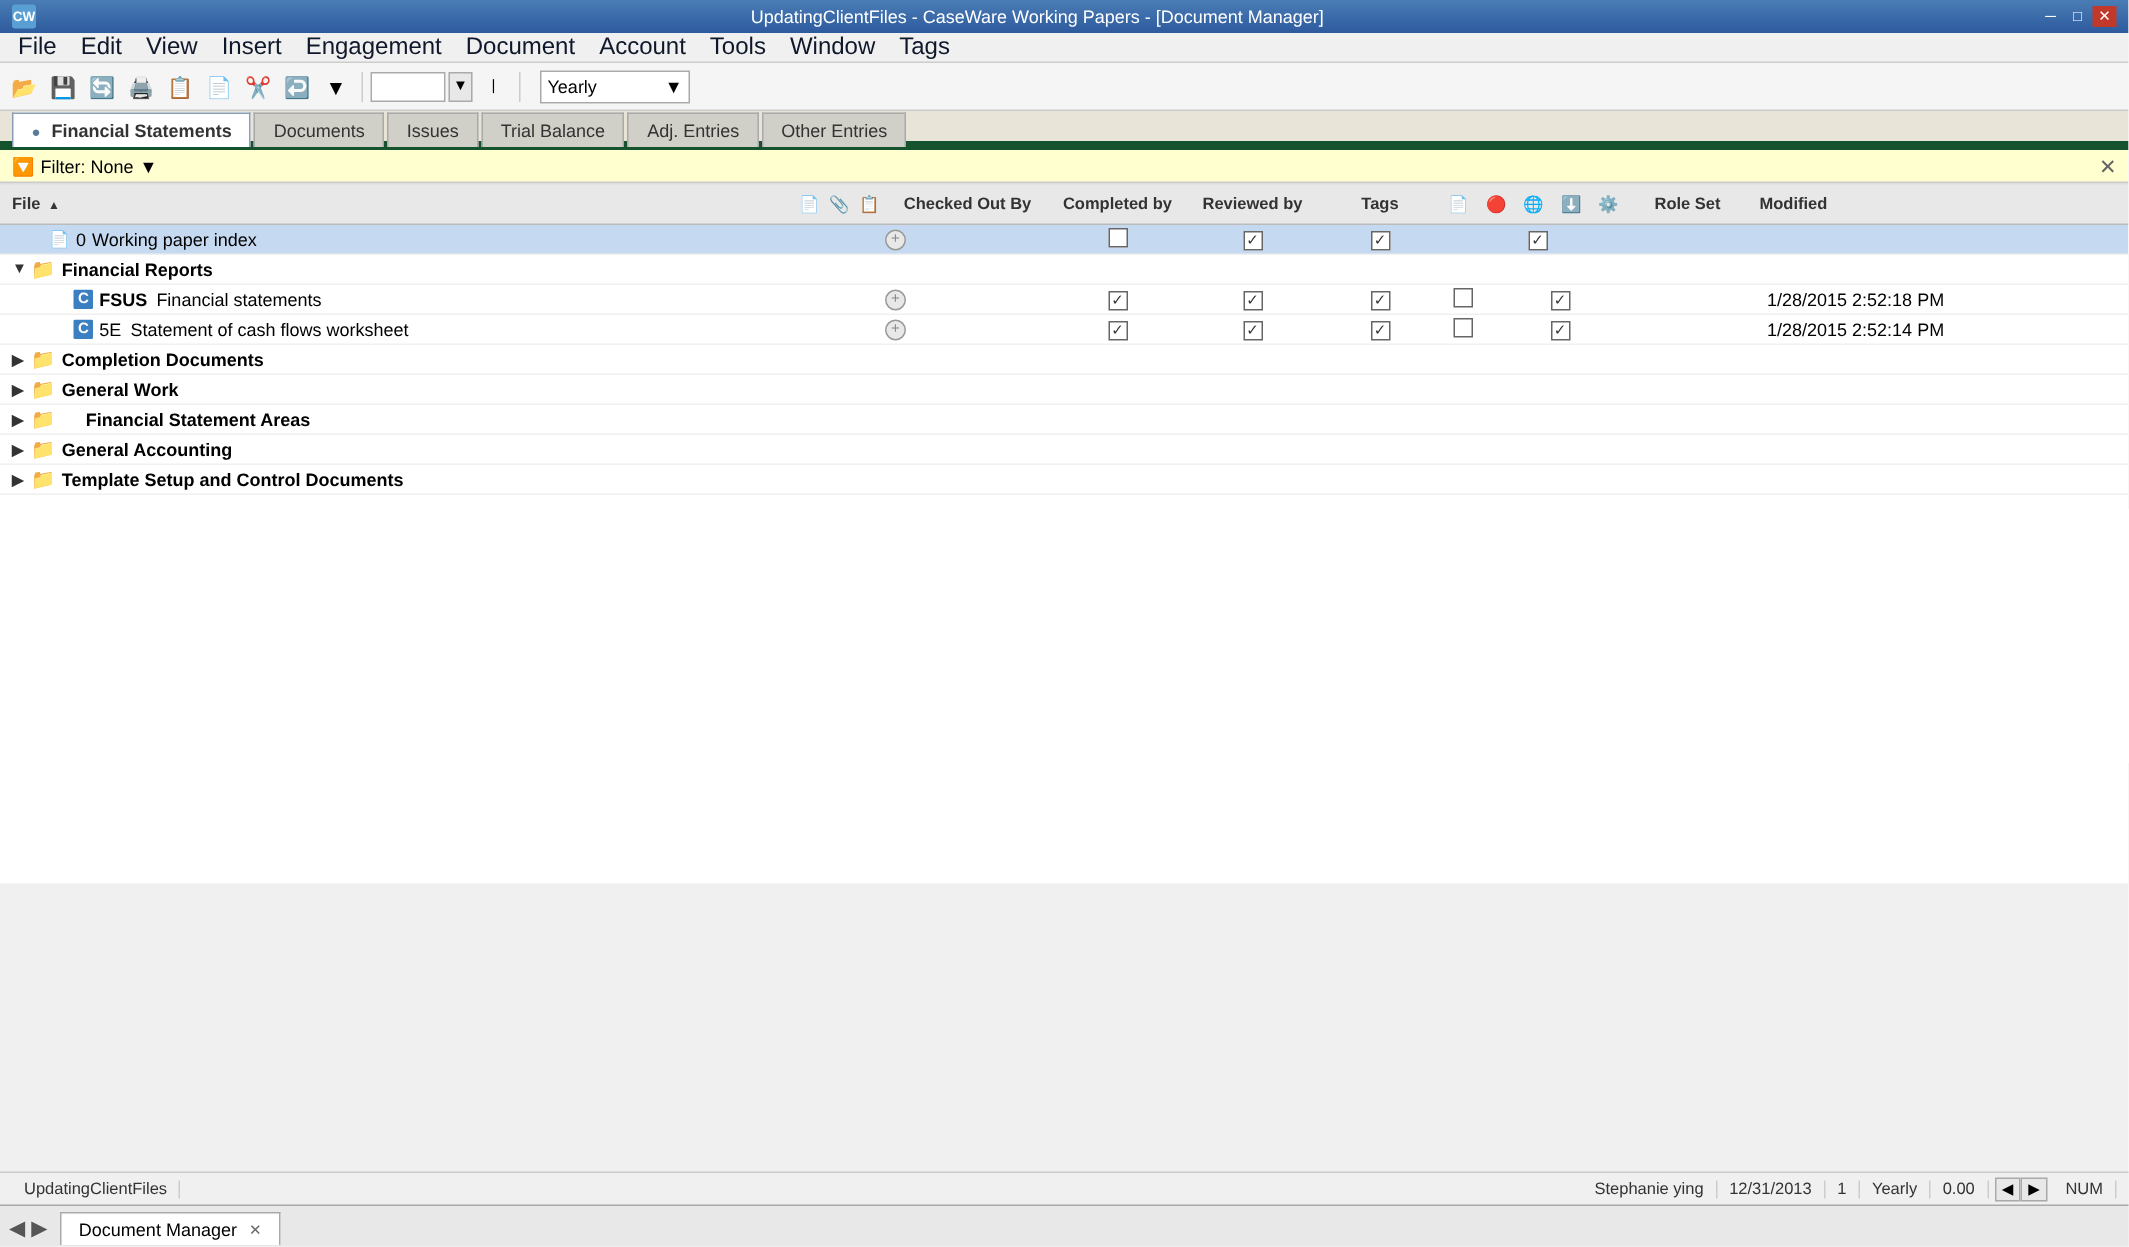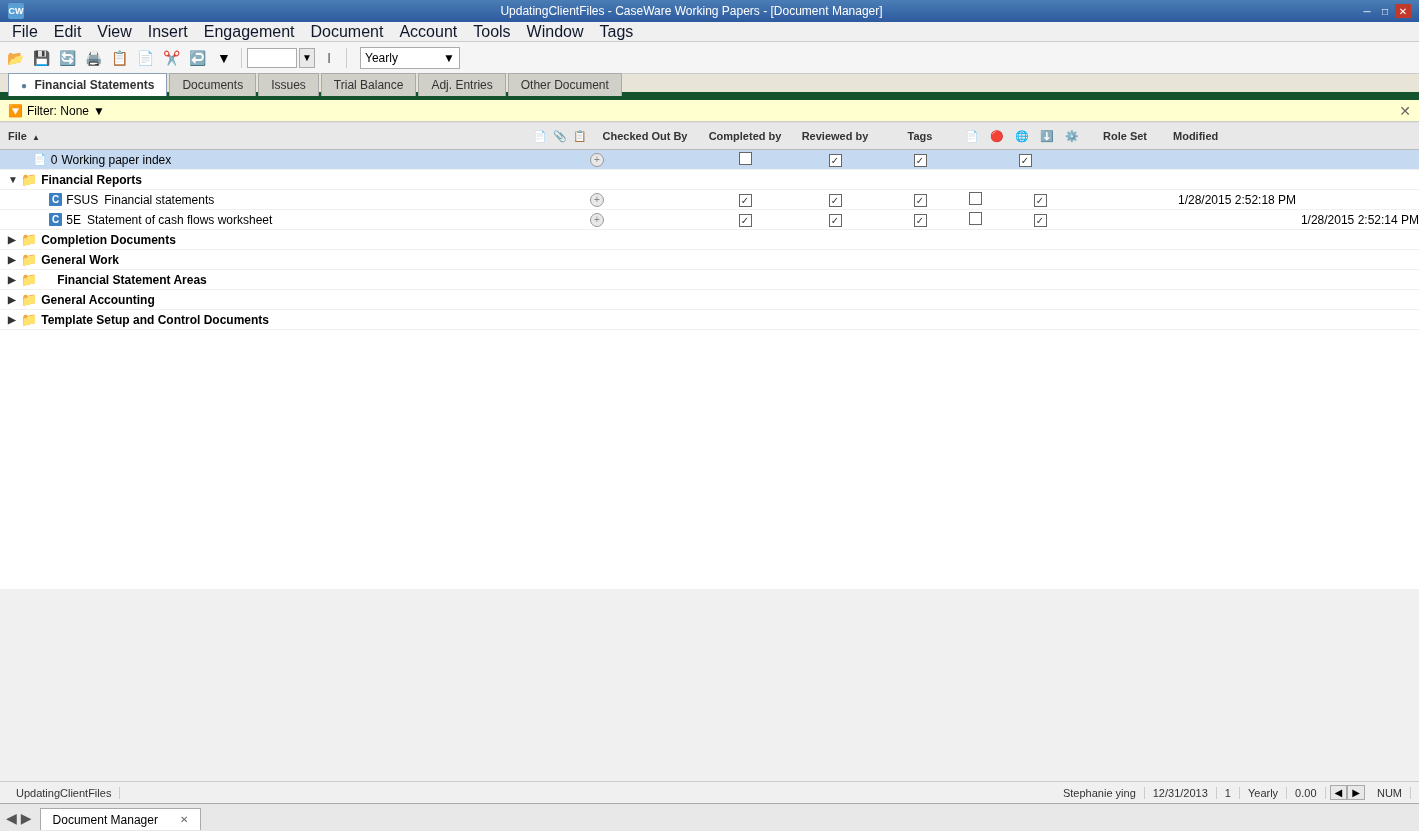--- a/index.html
+++ b/index.html
@@ -84,24 +84,24 @@
       background: white;
       min-width: 100px;
       display: flex; align-items: center; justify-content: space-between;
       cursor: pointer;
       margin-left: 8px;
     }
 
     
     #tab-bar {
       background: #e8e4d8;
-      border-bottom: 8px solid #14532d;
+      border-bottom: 6px solid #14532d;
       height: 26px;
       display: flex;
-      align-items: center;
+      align-items: flex-start;
       padding: 0 8px;
     }
     .tab {
       padding: 4px 12px;
       font-size: 12px;
       cursor: pointer;
       border: 1px solid #aaa;
       border-bottom: none;
       background: #d0cfc8;
       margin-right: 2px;
@@ -221,21 +221,21 @@
       bottom: 0; left: 0; right: 0;
     }
     .bottom-tab {
       height: 22px;
       padding: 0 12px;
       border: 1px solid #aaa;
       border-bottom: none;
       background: #d0d0d0;
       margin: 3px 2px 0;
       cursor: pointer;
-      display: flex; align-items: center; gap: 22px;
+      display: flex; align-items: center; gap: 8px;
       font-size: 12px;
     }
     .bottom-tab.active { background: white; }
     .bottom-tab-close { font-size: 10px; color: #666; cursor: pointer; }
 
     .nav-arrows { display: flex; padding: 0 4px; }
     .nav-arrow { font-size: 14px; cursor: pointer; padding: 2px; color: #555; }
 
     
     #app { display: flex; flex-direction: column; height: 589px; }
@@ -316,21 +316,21 @@
     <div class="tab">
       <span>Issues</span>
     </div>
     <div class="tab">
       <span>Trial Balance</span>
     </div>
     <div class="tab">
       <span>Adj. Entries</span>
     </div>
     <div class="tab">
-      <span>Other Document</span>
+      <span>Other Entries</span>
     </div>
   </div>
 
   <div id="document-manager">
 
     <div id="filter-bar">
       <div class="filter-label">
         <span>🔽</span>
         <span><span>Filter:</span> <span>None</span></span>
         <span style="cursor:pointer;">▼</span>
@@ -402,21 +402,21 @@
           <span style="color:#e8a020;font-size:13px;margin-right:4px;">📁</span>
           <span style="font-weight:bold;">Financial Reports</span>
         </div>
         <div style="flex:1;"></div>
       </div>
 
       <div class="tree-row">
         <div class="col-name indent-2">
           <span class="expand-arrow"></span>
           <span class="doc-icon-c">C</span>
-          <span style="margin-right:6px;">FSUS</span>
+          <span style="margin-right:6px;font-weight:bold;">FSUS</span>
           <span>Financial statements</span>
         </div>
         <div style="flex:0 0 60px;"></div>
         <div style="flex:0 0 110px;text-align:center;">
           <span class="add-btn">+</span>
         </div>
         <div style="flex:0 0 90px;text-align:center;">
           <span class="checkbox checked"></span>
         </div>
         <div style="flex:0 0 90px;text-align:center;">
@@ -455,21 +455,21 @@
         <div style="flex:0 0 80px;text-align:center;">
           <span class="checkbox checked"></span>
         </div>
         <div style="flex:0 0 30px;text-align:center;">
           <span class="checkbox"></span>
         </div>
         <div style="flex:0 0 100px;text-align:center;">
           <span class="checkbox checked"></span>
         </div>
         <div style="flex:0 0 80px;"></div>
-        <div style="flex:1;padding-left:8px;text-align:right;">1/28/2015 2:52:14 PM</div>
+        <div style="flex:1;padding-left:8px;">1/28/2015 2:52:14 PM</div>
       </div>
 
       <div class="tree-row header-row">
         <div class="col-name indent-0" style="padding-left:8px;">
           <span class="expand-arrow">▶</span>
           <span style="color:#e8a020;font-size:13px;margin-right:4px;">📁</span>
           <span style="font-weight:bold;">Completion Documents</span>
         </div>
         <div style="flex:1;"></div>
       </div>

